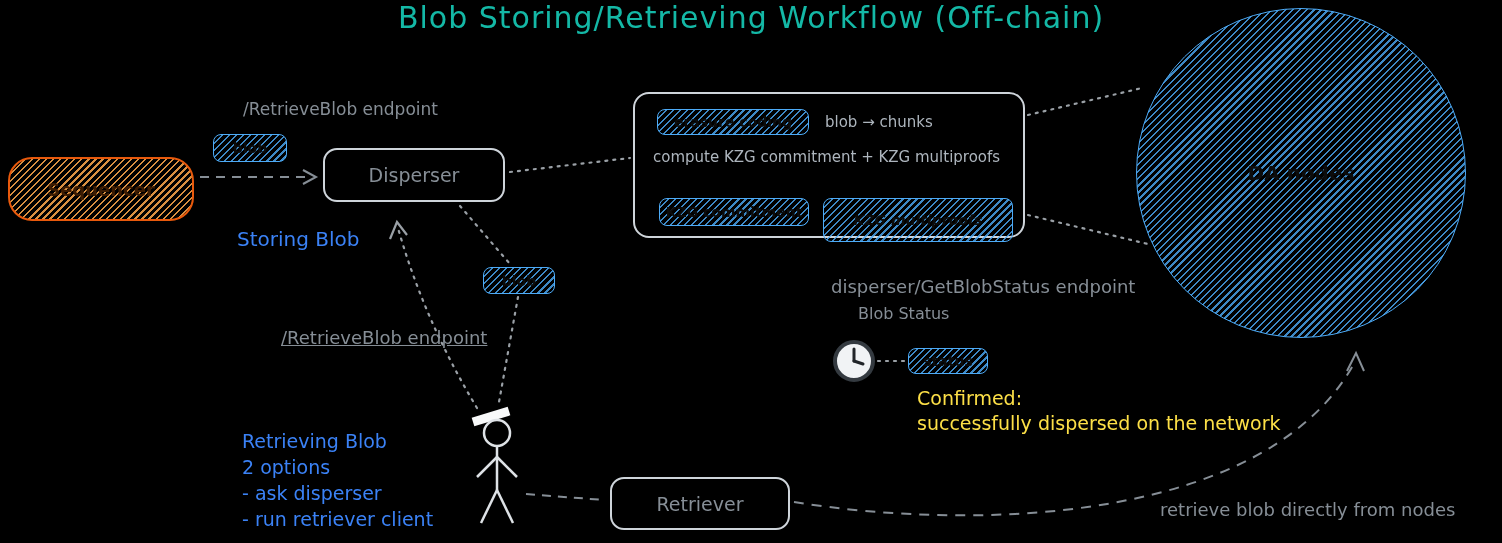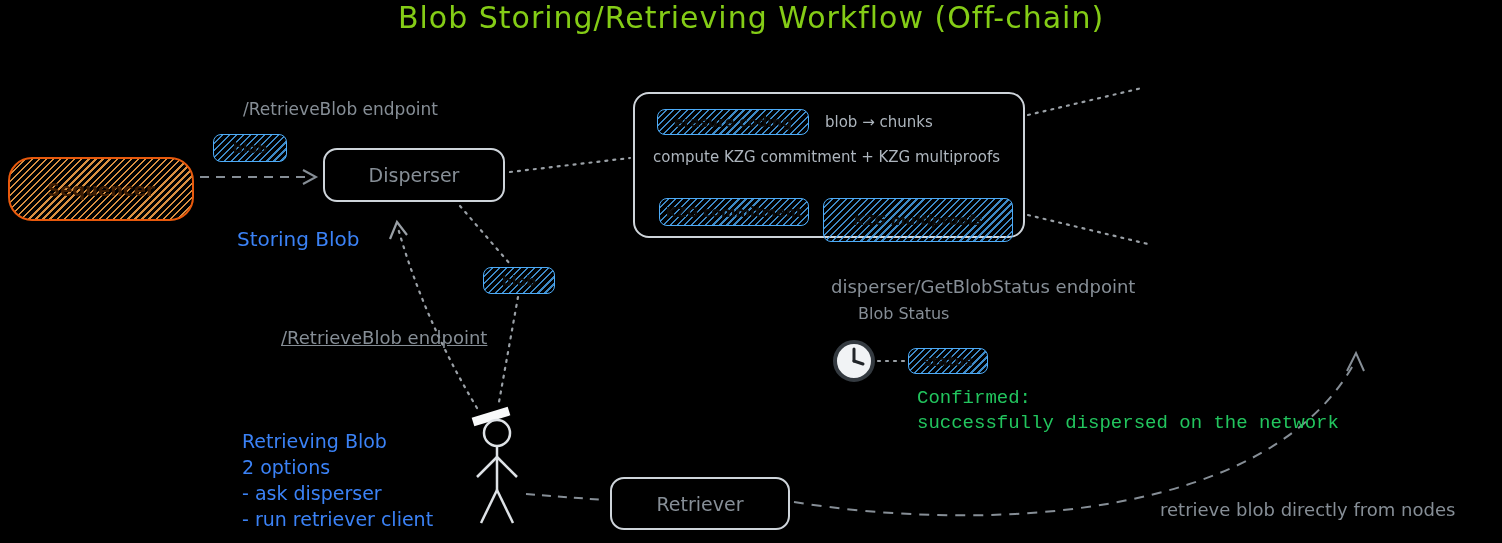--- a/index.html
+++ b/index.html
@@ -11,25 +11,25 @@
     background: #000;
     overflow: hidden;
     font-family: "DejaVu Sans", sans-serif;
   }
   .abs { position: absolute; }
   .title {
     left: 0; right: 0; top: 8;
     text-align: center;
     font-size: 30px;
     letter-spacing: 1px;
-    color: #84cc16;
+    color: #14b8a6;
   }
   .gray-label { color: #868e96; }
   .blue-label { color: #3b82f6; }
-  .green-label { color: #22c55e; font-family: Liberation Mono, monospace; }
+  .green-label { color: #fde047; }
 
   .node-box {
     border: 2px solid #ced4da;
     border-radius: 14px;
     display: flex;
     align-items: center;
     justify-content: center;
     color: #868e96;
     font-size: 19px;
     background: rgba(0,0,0,0.2);
@@ -132,20 +132,23 @@
     <div class="abs proc-text" style="left:190px; top:19px; width:190px;">blob → chunks</div>
     <div class="abs proc-text" style="left:18px; top:54px; width:364px;">compute KZG commitment + KZG multiproofs</div>
     <div class="abs hatch-blue small-chip" style="left:24px; top:104px; width:150px; height:28px;">
       <span>KZG commitment</span>
     </div>
     <div class="abs hatch-blue small-chip" style="left:188px; top:104px; width:190px; height:44px;font-style:italic;">
       <span>KZG multiproofs</span>
     </div>
   </div>
 
+  <div class="abs hatch-blue circle-node" style="left:1136px; top:8px; width:330px; height:330px; border-radius:50%;">
+    <span>DA nodes</span>
+  </div>
 
   <div class="abs gray-label" style="left:783px; top:276px; font-size:18px;margin-left:48px;">disperser/GetBlobStatus endpoint</div>
   <div class="abs gray-label" style="left:858px; top:304px; font-size:16px;">Blob Status</div>
 
   <svg class="abs" style="left:832px; top:339px;" width="44" height="44" viewBox="0 0 44 44">
     <circle cx="22" cy="22" r="19" fill="#f1f3f5" stroke="#343a40" stroke-width="4"></circle>
     <line x1="22" y1="22" x2="22" y2="10" stroke="#212529" stroke-width="3" stroke-linecap="round"></line>
     <line x1="22" y1="22" x2="31" y2="25" stroke="#212529" stroke-width="3" stroke-linecap="round"></line>
   </svg>
 

